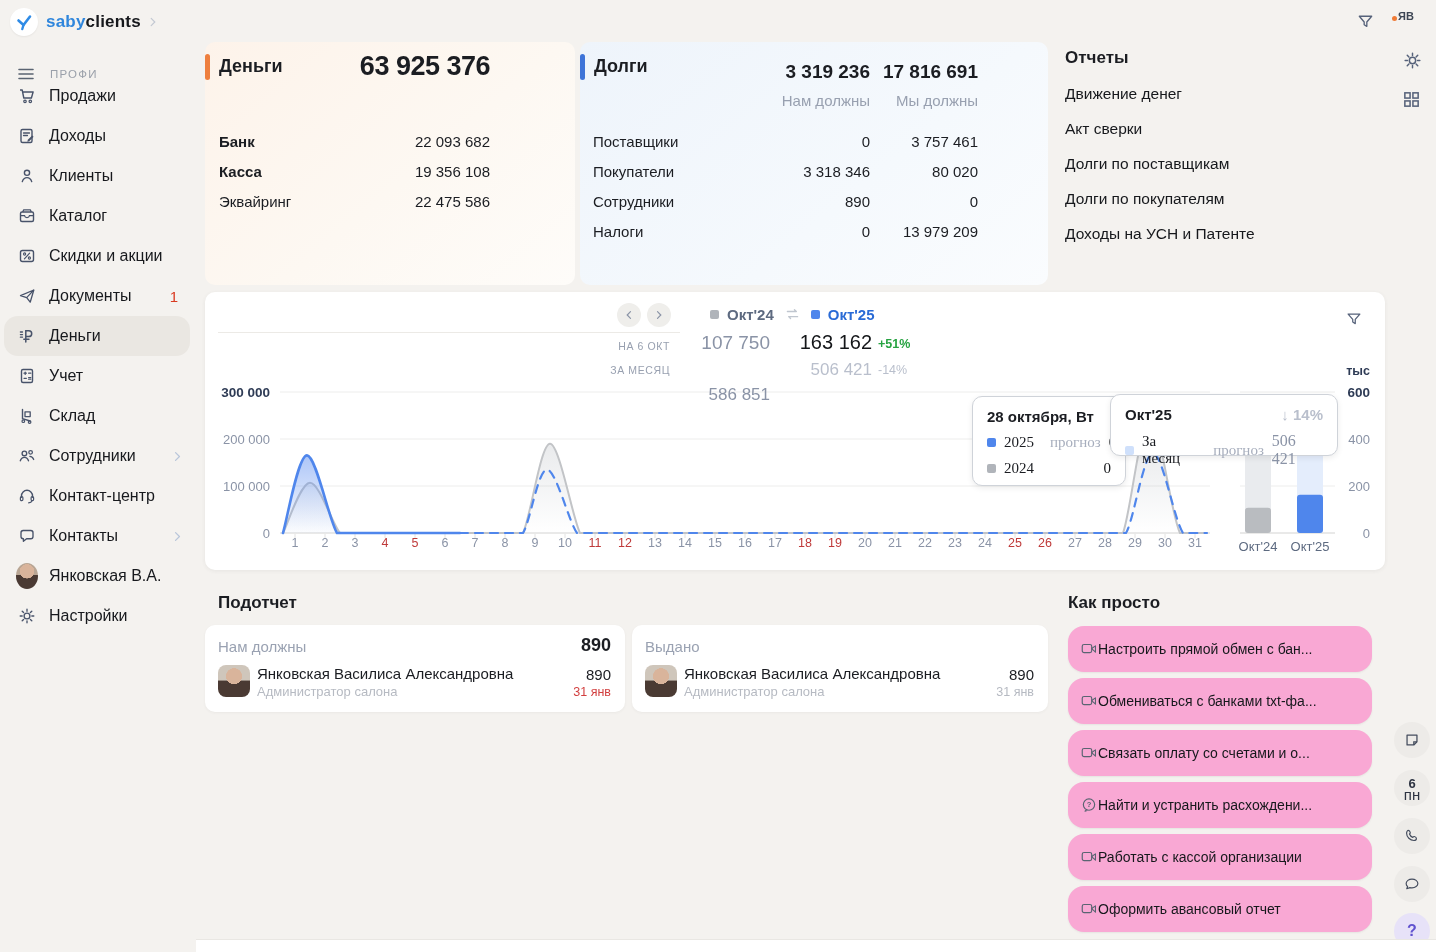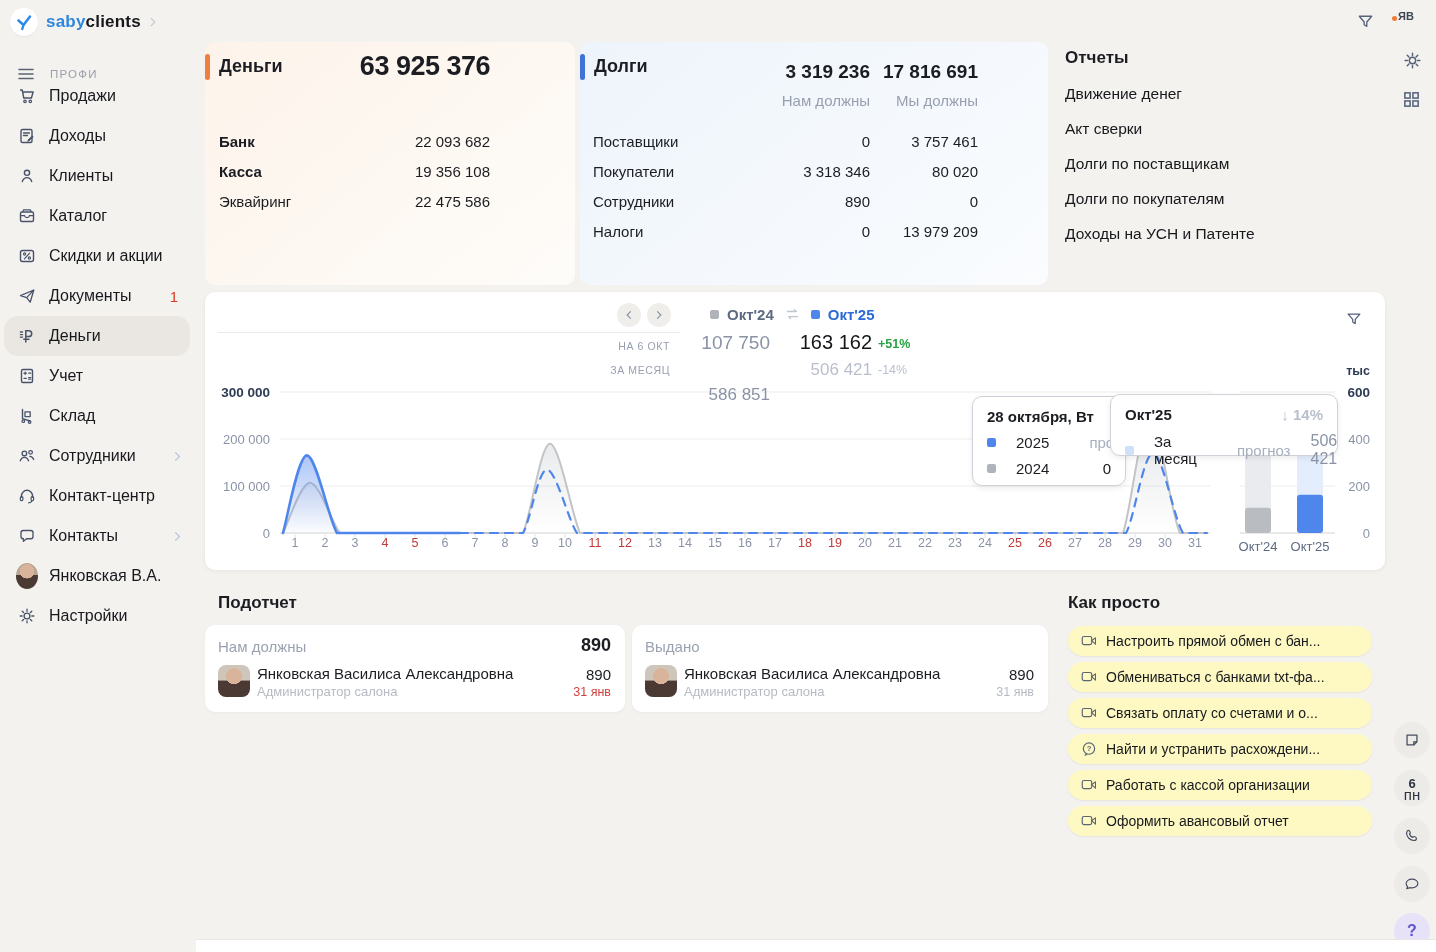--- a/index.html
+++ b/index.html
@@ -81,21 +81,21 @@
   .sum-prev2{position:absolute;right:615px;top:68px;font-size:17px;color:#8a93a6;margin-top:25px;}
   .sum-curr2{position:absolute;right:513px;top:68px;font-size:17px;color:#b9bfcc;}
   .sum-d2{position:absolute;left:673px;top:71px;font-size:12.5px;color:#b9bfcc;}
   .chart-funnel{position:absolute;right:22px;top:18px;color:#56627a;cursor:pointer;}
   .chart-svg{position:absolute;left:0;top:0;}
 
   .tt{position:absolute;background:#fff;border:1px solid #cfd3d9;border-radius:10px;box-shadow:0 2px 6px rgba(0,0,0,.08);padding:11px 14px;box-sizing:border-box;}
   .tt1{left:767px;top:104px;width:154px;height:90px;z-index:5;}
   .tt2{left:905px;top:102px;width:228px;height:62px;z-index:6;}
   .tt-title{font-size:15px;font-weight:700;}
-  .tt-row{display:flex;align-items:center;gap:20px;margin-top:9px;font-size:15px;}
+  .tt-row{display:flex;align-items:center;gap:8px;margin-top:9px;font-size:15px;font-family:Liberation Serif, serif;}
   .tt-spacer{flex:1;}
   .tt-note{color:#a7aebd;}
   .tt-val{color:#15171a;}
   .tt2 .tt-head{display:flex;align-items:center;}
   .tt2 .tt-delta{margin-left:auto;color:#b9bfcc;font-size:15px;font-weight:600;}
   .tt2 .tt-val{color:#8a93a6;font-size:16px;}
 
   
   .sec-title{position:absolute;font-size:17px;font-weight:700;}
   .pod-card{position:absolute;top:625px;height:87px;background:#fff;border-radius:10px;box-shadow:0 1px 3px rgba(60,60,60,.05);cursor:pointer;}
@@ -107,21 +107,21 @@
      radial-gradient(circle at 50% 35%, #d9b49b 0 30%, transparent 31%),
      linear-gradient(180deg,#cfc6bb 0 48%,#4a3a33 49% 100%);}
   .pod-name{position:absolute;left:52px;top:40px;font-size:15px;white-space:nowrap;}
   .pod-role{position:absolute;left:52px;top:59px;font-size:13px;color:#b6bac2;}
   .pod-amt{position:absolute;right:14px;top:41px;font-size:15px;}
   .pod-date{position:absolute;right:14px;top:60px;font-size:12.5px;color:#b6bac2;}
   .pod-date.red{color:#d23f3f;}
 
   
   .pills{position:absolute;left:1068px;top:626px;width:304px;}
-  .pill{display:flex;align-items:center;gap:8px;height:30px;background:#fef9c3;border-radius:16px;box-shadow:0 1px 2px rgba(60,60,60,.07);padding:0 12px;margin-bottom:6px;font-size:14px;color:#16181c;cursor:pointer;white-space:nowrap;overflow:hidden;}
+  .pill{display:flex;align-items:center;height:30px;background:#f9a8d4;border-radius:16px;box-shadow:0 1px 2px rgba(60,60,60,.07);padding:8px 12px;margin-bottom:6px;font-size:14px;color:#16181c;cursor:pointer;white-space:nowrap;overflow:hidden;}
   .pill .p-ico{width:18px;height:18px;color:#5a6472;flex:0 0 18px;}
 
   .bottom-strip{position:absolute;left:196px;right:0;bottom:0;height:12px;background:#fff;border-top:1px solid #e9e7e3;}
   svg{display:block;}
 </style>
 </head>
 <body>
 
 <div id="screen">
 

